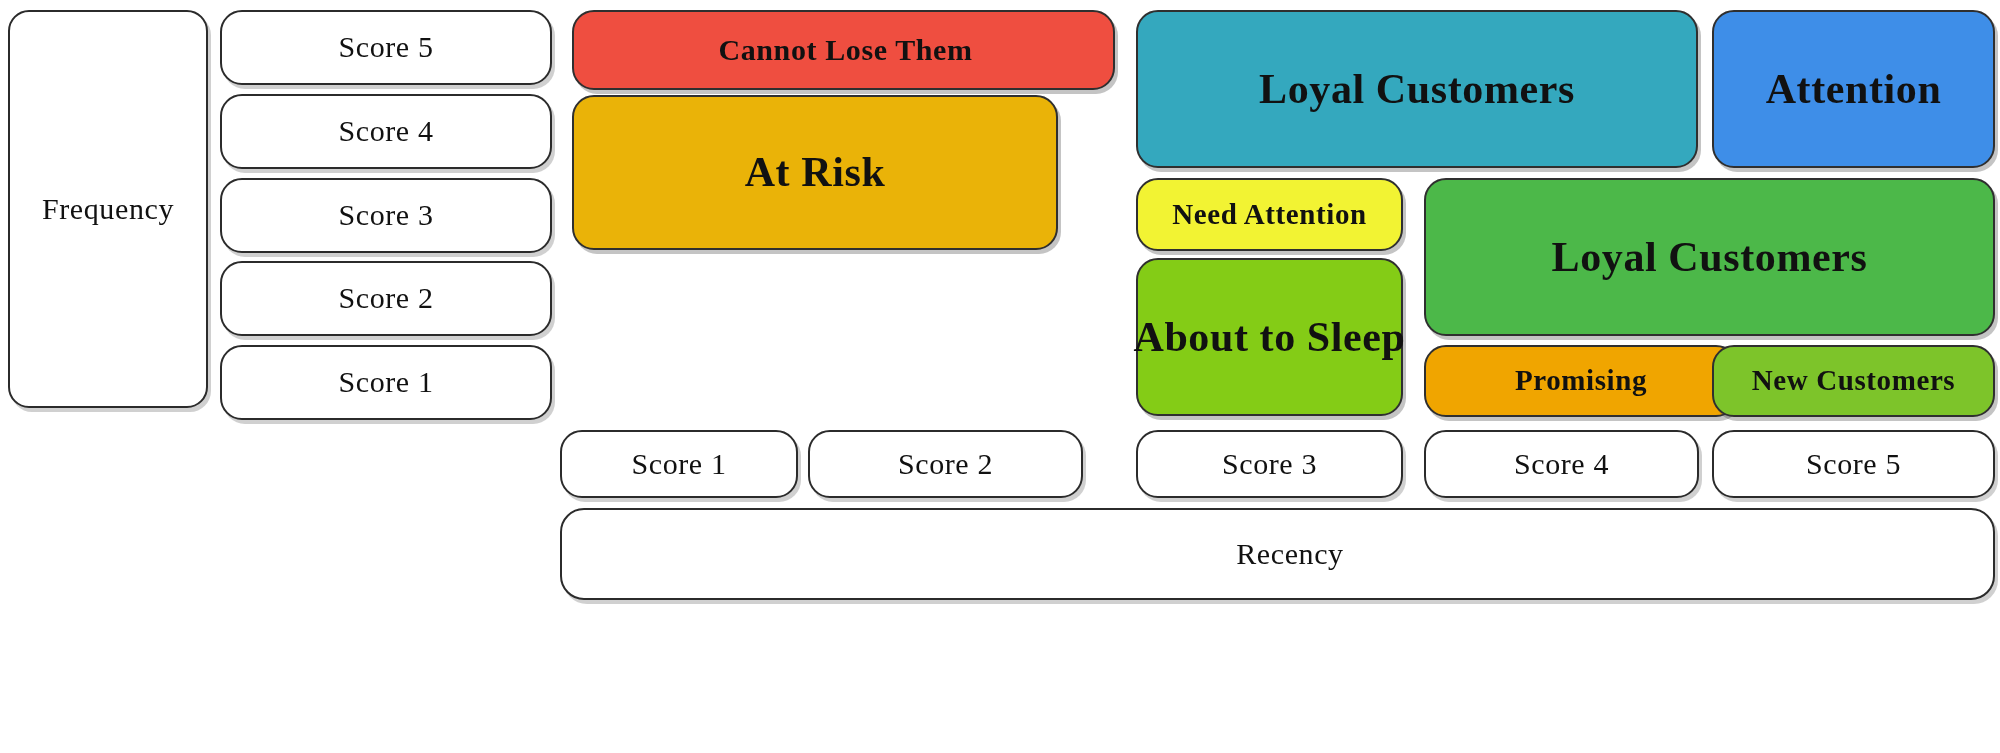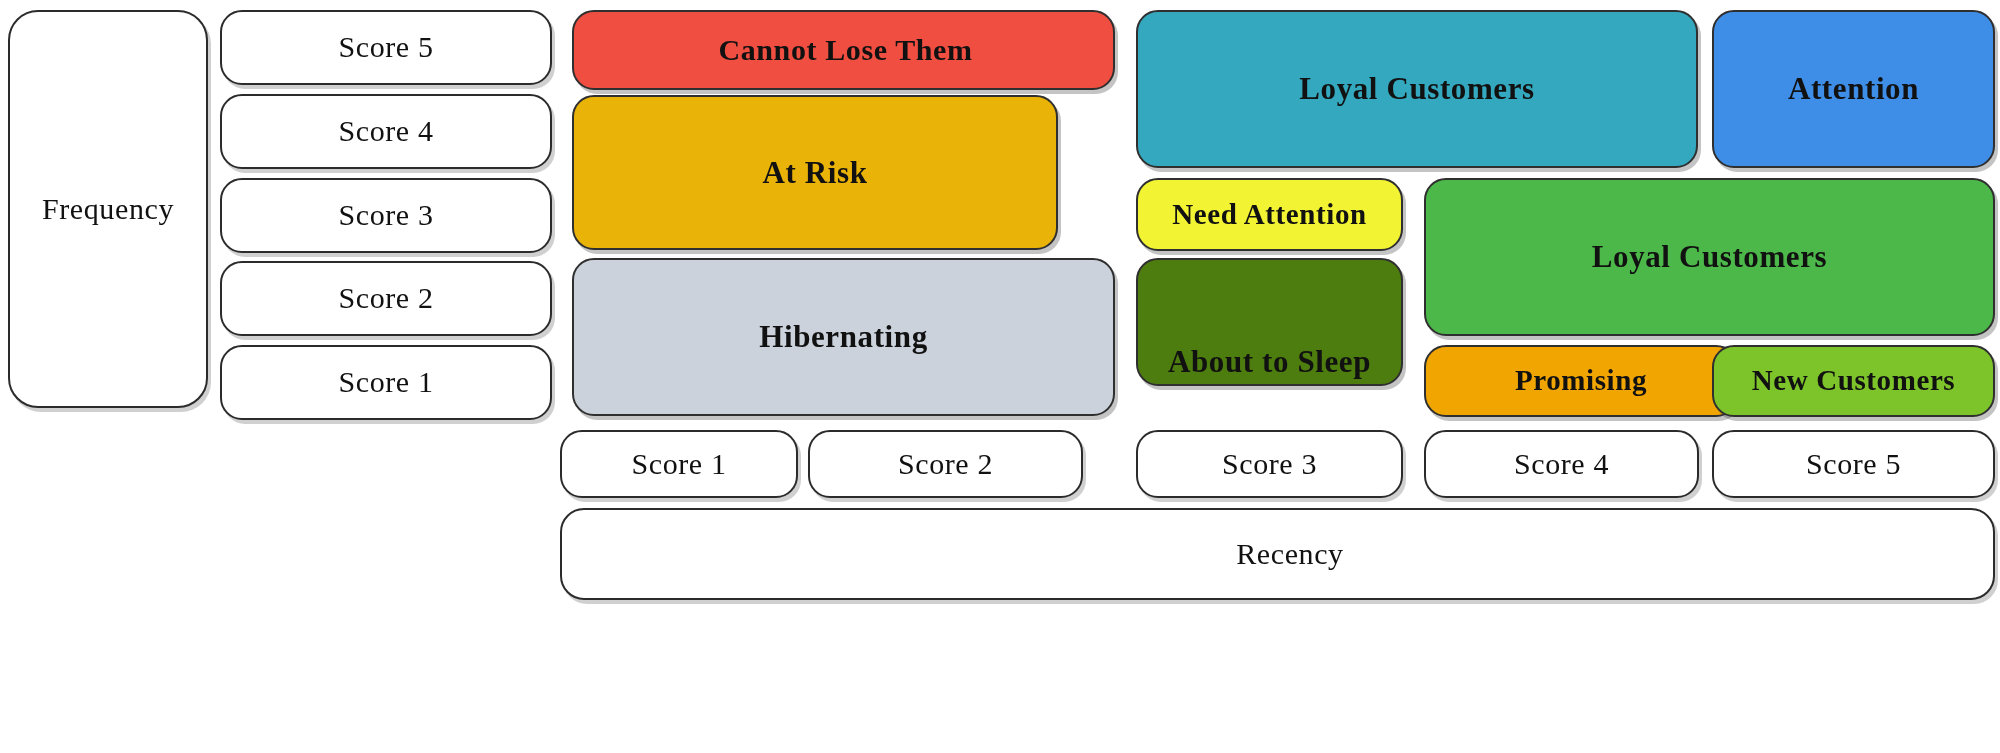--- a/index.html
+++ b/index.html
@@ -35,35 +35,35 @@
     padding: 4px 12px;
     box-shadow: 3px 4px 0 rgba(60,60,60,0.30);
   }
   .box.axis,
   .box.score {
     background: #ffffff;
     border: 2.5px solid #2b2b2b;
     box-shadow: 3px 4px 0 rgba(120,120,120,0.35);
   }
   .box.axis {
-    border-radius: 30px;
+    border-radius: 21px;
   }
   .box.seg {
     border: 2.5px solid #2f2f2f;
     font-weight: 700;
   }
 
   .axis-label,
   .score-label,
   .seg-label {
     display: block;
     white-space: nowrap;
     font-family: Liberation Serif, serif;
   }
-  .seg.tall .seg-label { font-size: 31px; }
+  .seg.tall .seg-label { font-size: 42px; }
   .seg.small .seg-label { font-size: 29px; }
 </style>
 </head>
 <body>
 
 <div id="canvas">
 
   <div class="box axis" style="left:8px; top:10px; width:200px; height:398px;">
     <span class="axis-label">Frequency</span>
   </div>
@@ -85,41 +85,38 @@
   </div>
 
   <div class="box seg" style="left:572px; top:10px; width:543px; height:80px; background:#EF4E40;padding-left:16px;">
     <span class="seg-label">Cannot Lose Them</span>
   </div>
 
   <div class="box seg tall" style="left:572px; top:95px; width:486px; height:155px; background:#eab308;">
     <span class="seg-label">At Risk</span>
   </div>
 
-  <div class="box seg tall" style="left:572px; top:258px; width:543px; height:158px; background:#CCD2DB;">
-    <span class="seg-label">Hibernating</span>
-  </div>
 
   <div class="box seg tall" style="left:1136px; top:10px; width:562px; height:158px; background:#34A8BE;">
     <span class="seg-label">Loyal Customers</span>
   </div>
 
   <div class="box seg tall" style="left:1712px; top:10px; width:283px; height:158px; background:#3E8EE8;">
     <span class="seg-label">Attention</span>
   </div>
 
   <div class="box seg small" style="left:1136px; top:178px; width:267px; height:73px; background:#F2F333;">
     <span class="seg-label">Need Attention</span>
   </div>
 
   <div class="box seg tall" style="left:1424px; top:178px; width:571px; height:158px; background:#4CB849;">
     <span class="seg-label">Loyal Customers</span>
   </div>
 
-  <div class="box seg tall" style="left:1136px; top:258px; width:267px; height:128px; background:#4d7c0f;align-items:flex-end;">
+  <div class="box seg tall" style="left:1136px; top:258px; width:267px; height:158px; background:#84cc16;">
     <span class="seg-label">About to Sleep</span>
   </div>
 
   <div class="box seg small" style="left:1424px; top:345px; width:314px; height:72px; background:#F0A500;">
     <span class="seg-label">Promising</span>
   </div>
 
   <div class="box seg small" style="left:1712px; top:345px; width:283px; height:72px; background:#7DC42A;align-items:center;">
     <span class="seg-label">New Customers</span>
   </div>

